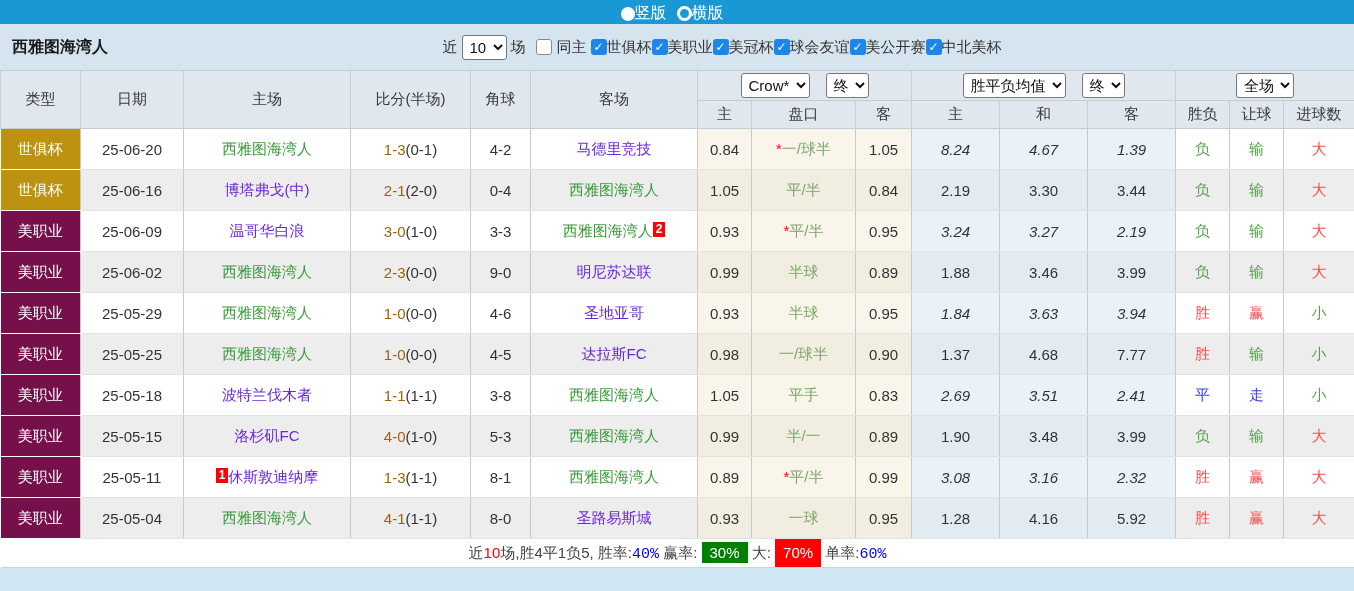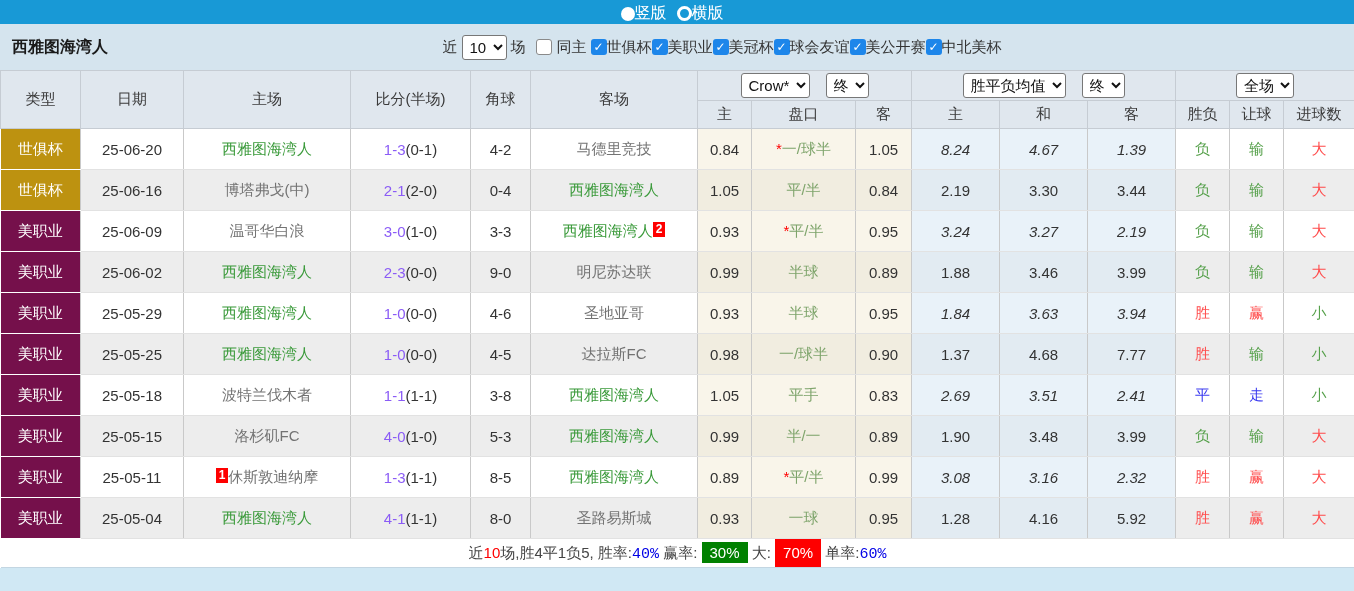--- a/index.html
+++ b/index.html
@@ -36,22 +36,22 @@
   td { height:41px; text-align:center; font-size:15px; color:#333;
        border-right:1px solid #c9c9c9; border-bottom:1px solid #e2e2e2; overflow:hidden; white-space:nowrap; }
   tr.even td { background:#ededed; }
   tr.odd  td { background:#ffffff; }
   td.type { color:#fff; border-bottom:1px solid #fff; }
   td.type.gold   { background:#bd9210 !important; }
   td.type.maroon { background:#75104b !important; }
   tr.odd td.ah { background:#f9f5ea; }  tr.even td.ah { background:#f1ede0; }
   tr.odd td.eu { background:#e9f2f9;font-style:italic; }  tr.even td.eu { background:#e2ebf2; }
   .self { color:#3a9a3a; }
-  .opp  { color:#737373; }
-  .sc   { color:#8b5cf6; }
+  .opp  { color:#6d28d9; }
+  .sc   { color:#a16207; }
   .half { color:#333; }
   .line { color:#7ea46b; }
   .star { color:#fe0000; }
   .g { color:#55a04a; } .r { color:#ff4c4c; } .b { color:#3a3af0; }
   .rc { background:#fe0000; color:#fff; font-size:12px; font-weight:bold; padding:0 3px; line-height:15px; display:inline-block; vertical-align:3px; }
 
   
   td.footcell { height:29px; background:#fff; border:none; border-top:1px solid #cfcfcf; border-bottom:1px solid #c3d6e2; font-size:15px; color:#444; }
   .fred { color:#fe0000; }
   .fblue { color:#0000e6;font-family:Liberation Mono, monospace; }
@@ -304,21 +304,21 @@
         <td class="eu">3.99</td>
         <td><span class="g">负</span></td>
         <td><span class="g">输</span></td>
         <td><span class="r">大</span></td>
       </tr>
       <tr class="odd">
         <td class="type maroon">美职业</td>
         <td>25-05-11</td>
         <td><span class="rc">1</span><span class="opp">休斯敦迪纳摩</span></td>
         <td><span class="sc">1-3</span><span class="half">(1-1)</span></td>
-        <td>8-5</td>
+        <td>8-1</td>
         <td><span class="self">西雅图海湾人</span></td>
         <td class="ah">0.89</td>
         <td class="ah"><span class="star">*</span><span class="line">平/半</span></td>
         <td class="ah">0.99</td>
         <td class="eu">3.08</td>
         <td class="eu">3.16</td>
         <td class="eu">2.32</td>
         <td><span class="r">胜</span></td>
         <td><span class="r">赢</span></td>
         <td><span class="r">大</span></td>

